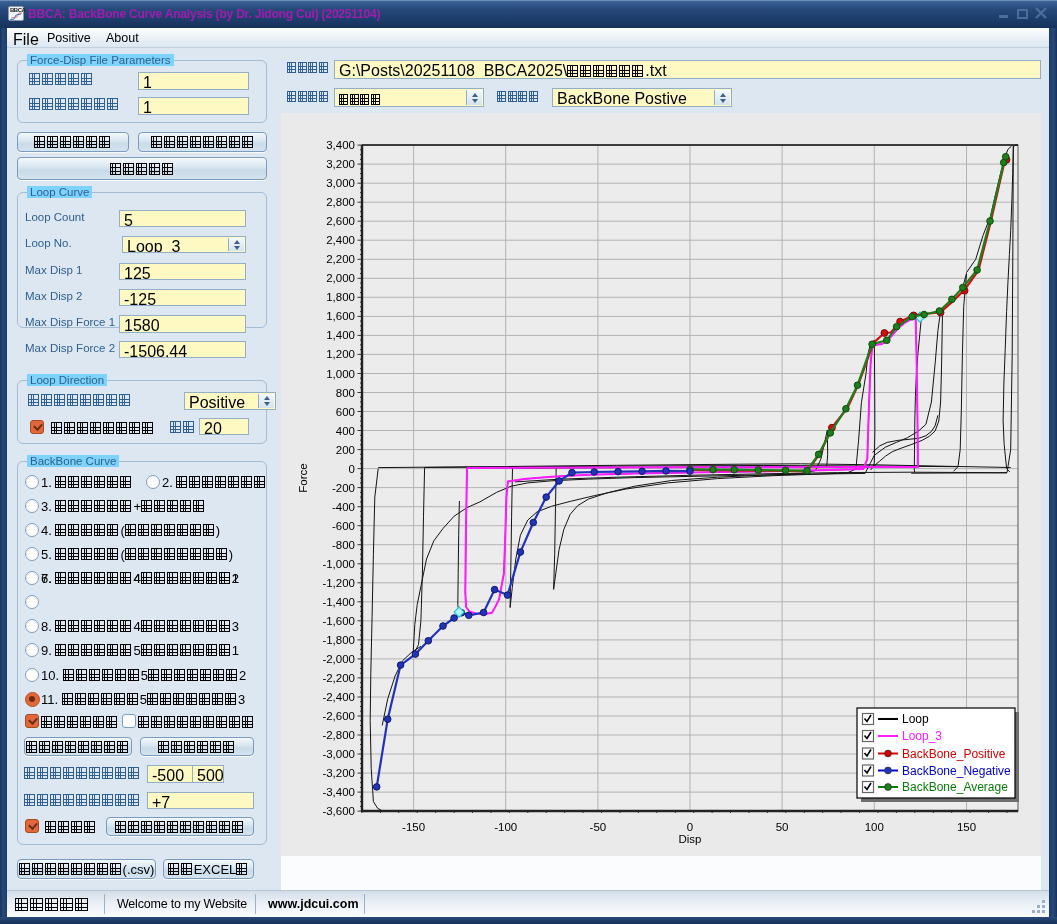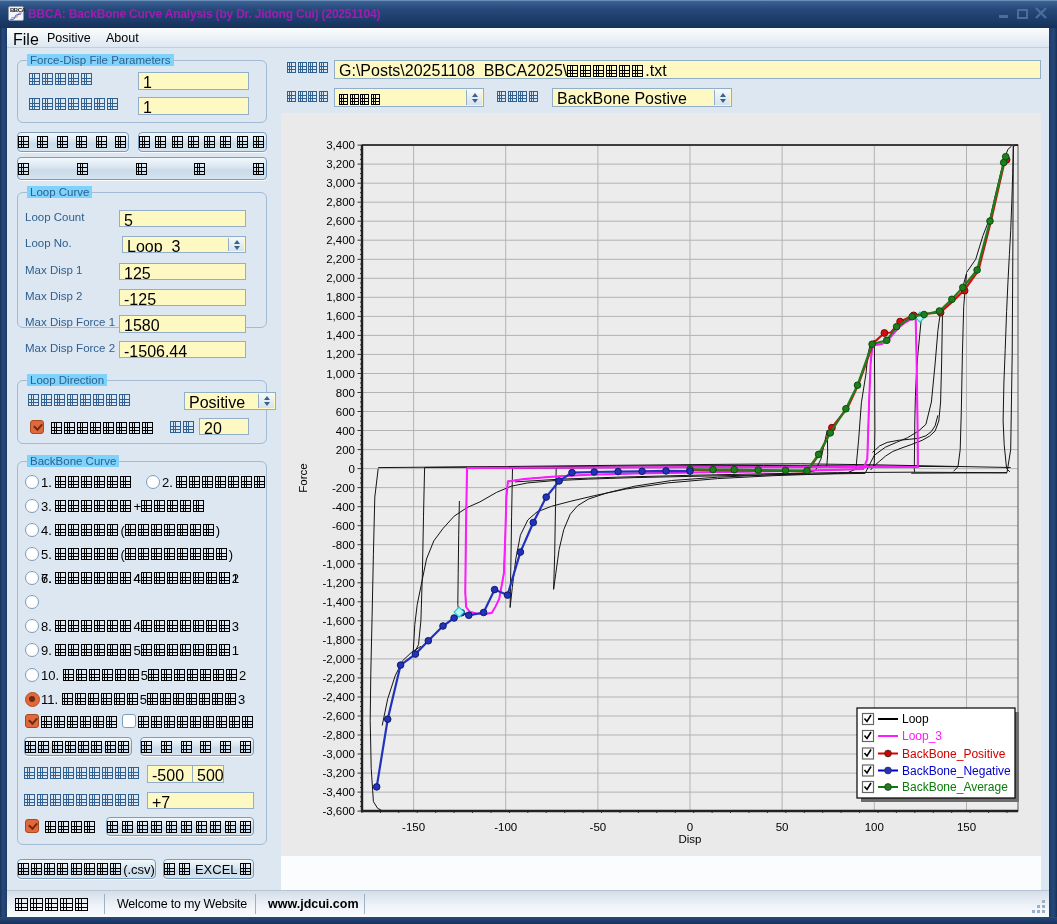--- a/index.html
+++ b/index.html
@@ -2,21 +2,21 @@
 <html><head><meta charset="utf-8"><style>
 *{margin:0;padding:0;box-sizing:border-box}
 html,body{width:1057px;height:924px;overflow:hidden}
 body{position:relative;font-family:"Liberation Sans",sans-serif;background:#dde7f1}
 .a{position:absolute}
 i.g,i.gb,i.gs{display:inline-block;width:11px;height:12px;border:1px solid currentColor;margin:0 2px 0 0;vertical-align:-1px;background:linear-gradient(currentColor,currentColor) 50% 0/1px 100% no-repeat,linear-gradient(currentColor,currentColor) 22% 0/1px 100% no-repeat,linear-gradient(currentColor,currentColor) 0 42%/100% 1px no-repeat,linear-gradient(currentColor,currentColor) 0 78%/100% 1px no-repeat}
 i.gb{width:13px;height:13px;vertical-align:-2px}
 i.gs{width:9px;height:11px;margin:0 1.5px 0 0}
 .lbl{color:#2f608f;font-size:11.5px;white-space:nowrap}
 .fld{background:#fef9c3;border:1px solid #93aec7;font-size:16px;color:#000;padding:1px 0 0 4px;white-space:nowrap;overflow:hidden}
-.btn{border:1px solid #7b9cbd;border-radius:4px;background:linear-gradient(#f3f8fb,#dbe8f2 40%,#c9dbe9 60%,#d4e3ef);display:flex;align-items:center;justify-content:space-between;font-size:13px;color:#000;white-space:nowrap;box-shadow:0 1px 0 rgba(255,255,255,.8)}
+.btn{border:1px solid #7b9cbd;border-radius:4px;background:linear-gradient(#f3f8fb,#dbe8f2 40%,#c9dbe9 60%,#d4e3ef);display:flex;align-items:center;justify-content:center;font-size:13px;color:#000;white-space:nowrap;box-shadow:0 1px 0 rgba(255,255,255,.8)}
 .grp{border:1px solid #a3bcd4;border-radius:6px}
 .gt{position:absolute;top:-7px;left:9px;background:#7dd3fc;padding:0 3px;color:#2f608f;font-size:11.5px;white-space:nowrap}
 .spin{position:absolute;right:1px;top:1px;bottom:1px;width:16px;border-left:1px solid #93aec7;background:linear-gradient(#f3f8fb,#d5e3ef);display:flex;flex-direction:column;align-items:center;justify-content:center}
 .up{width:0;height:0;border-left:3.5px solid transparent;border-right:3.5px solid transparent;border-bottom:4.5px solid #3d6186;margin:1px 0}
 .dn{width:0;height:0;border-left:3.5px solid transparent;border-right:3.5px solid transparent;border-top:4.5px solid #3d6186;margin:1px 0}
 .cbo{position:absolute;width:14px;height:14px;border:1px solid #a64a20;border-radius:3px;background:#e2673a}
 .cbo:after{content:"";position:absolute;left:3px;top:2px;width:6px;height:4px;border-left:2px solid #6b2c12;border-bottom:2px solid #6b2c12;transform:rotate(-48deg)}
 .cbu{position:absolute;width:14px;height:14px;border:1px solid #7aa0c0;border-radius:3px;background:#fff}
 .rad{position:absolute;width:14px;height:14px;border:1.5px solid #7d9cbc;border-radius:50%;background:#fff}
 .rsel{position:absolute;width:15px;height:15px;border:1.5px solid #b4511f;border-radius:50%;background:#e2673a}

